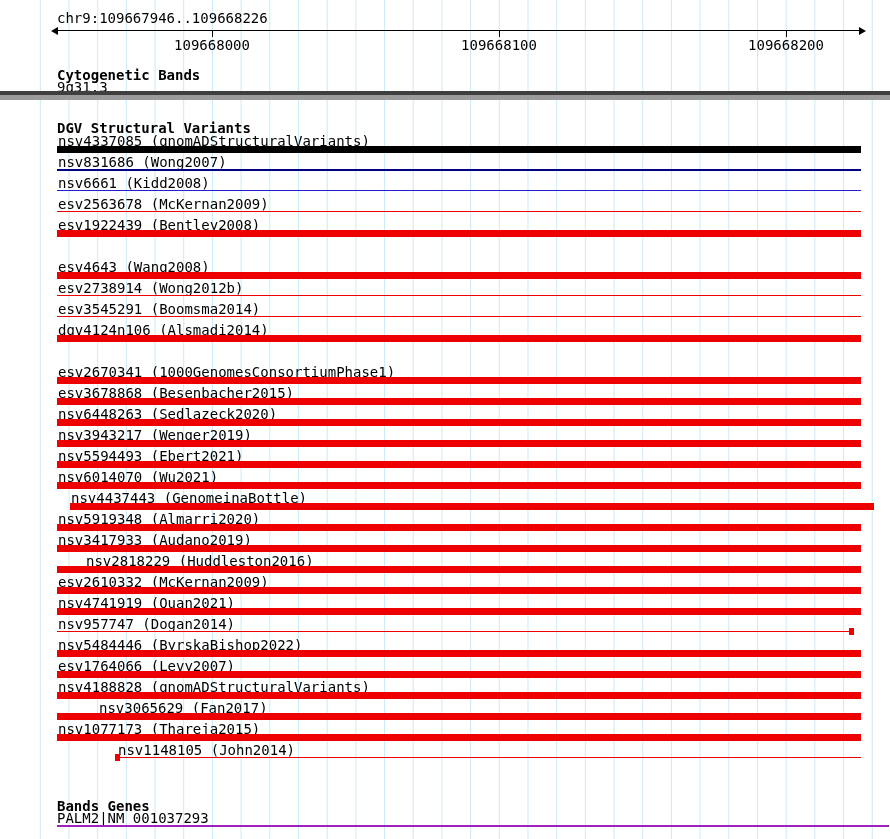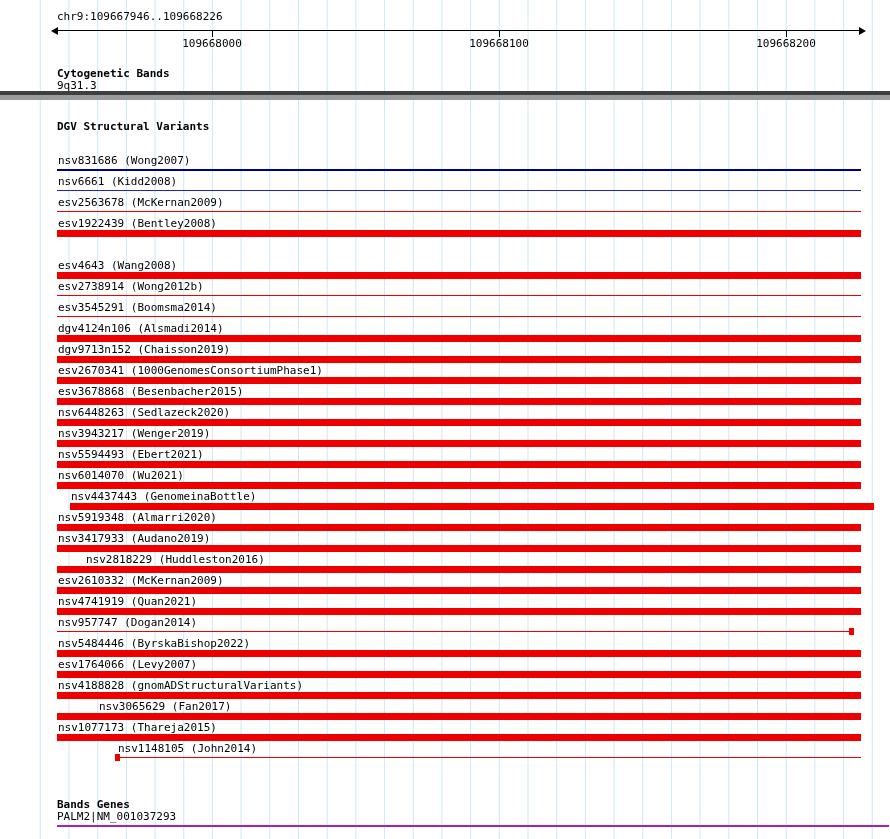--- a/index.html
+++ b/index.html
@@ -1,18 +1,18 @@
 <!DOCTYPE html>
 <html style="--grid: #cbe9f6; --variant-red: #ee0000; --variant-black: #000000; --variant-navy: #00008b; --variant-blue: #2020d0; --band-dark: #3f3f3f; --band-light: #9b9b9b; --gene-purple: #a020c0;"><head>
 <meta charset="utf-8">
 <style>
   html,body{margin:0;padding:0;background:#fff;}
   .screen{
     position:relative;width:890px;height:839px;background:#ffffff;overflow:hidden;
-    font-family:"DejaVu Sans Mono","Liberation Mono",monospace;font-size:11px;color:#000;
+    font-family:"DejaVu Sans Mono","Liberation Mono",monospace;font-size:14px;color:#000;
   }
   .grid-overlay{
     position:absolute;top:0;left:30px;width:856px;height:839px;
     background-image:linear-gradient(90deg,var(--grid,#cbe9f6) 1px,transparent 1px);
     background-size:28.7px 100%;background-position:9.8px 0;
   }
   .region-label{position:absolute;left:57px;top:10px;white-space:pre;}
   .ruler-line{position:absolute;left:57px;top:30px;width:803px;height:1px;background:#000;}
   .arrowhead{position:absolute;top:27px;width:0;height:0;border-top:4px solid transparent;border-bottom:4px solid transparent;}
   .arrowhead.left{left:51px;border-right:7px solid #000;}
@@ -57,20 +57,24 @@
         <div class="ruler-tick-label" style="left: 786px;">109668200</div>
       </div>
   </div>
 
   <div class="section-title cyto-title">Cytogenetic Bands</div>
   <div class="band-label">9q31.3</div>
   <div class="cytoband"></div>
 
   <div class="section-title dgv-title">DGV Structural Variants</div>
   <div id="variant-rows">
+      <div class="variant-row" style="top: 133px;">
+        <div class="row-label" style="left: 58px;">nsv4337085 (gnomADStructuralVariants)</div>
+        <div class="bar" style="left: 57px; width: 804px; background: rgb(0, 0, 0); top: 13px; height: 7px;"></div>
+      </div>
       <div class="variant-row" style="top: 154px; padding-left: 35px;">
         <div class="row-label" style="left: 58px;">nsv831686 (Wong2007)</div>
         <div class="bar" style="left: 57px; width: 804px; background: rgb(0, 0, 139); top: 15px; height: 2px;"></div>
       </div>
       <div class="variant-row" style="top: 175px;">
         <div class="row-label" style="left: 58px;">nsv6661 (Kidd2008)</div>
         <div class="bar" style="left: 57px; width: 804px; background: rgb(32, 32, 208); top: 15px; height: 1px;"></div>
       </div>
       <div class="variant-row" style="top: 196px;">
         <div class="row-label" style="left: 58px;">esv2563678 (McKernan2009)</div>
@@ -87,24 +91,20 @@
       <div class="variant-row" style="top: 280px;">
         <div class="row-label" style="left: 58px;">esv2738914 (Wong2012b)</div>
         <div class="bar" style="left: 57px; width: 804px; background: rgb(238, 0, 0); top: 15px; height: 1px;"></div>
       </div>
       <div class="variant-row" style="top: 301px;">
         <div class="row-label" style="left: 58px;">esv3545291 (Boomsma2014)</div>
         <div class="bar" style="left: 57px; width: 804px; background: rgb(238, 0, 0); top: 15px; height: 1px;"></div>
       </div>
       <div class="variant-row" style="top: 322px;">
         <div class="row-label" style="left: 58px;">dgv4124n106 (Alsmadi2014)</div>
-        <div class="bar" style="left: 57px; width: 804px; background: rgb(238, 0, 0); top: 13px; height: 7px;"></div>
-      </div>
-      <div class="variant-row" style="top: 343px;">
-        <div class="row-label" style="left: 58px;">dgv9713n152 (Chaisson2019)</div>
         <div class="bar" style="left: 57px; width: 804px; background: rgb(238, 0, 0); top: 13px; height: 7px;"></div>
       </div>
       <div class="variant-row" style="top: 364px;">
         <div class="row-label" style="left: 58px;">esv2670341 (1000GenomesConsortiumPhase1)</div>
         <div class="bar" style="left: 57px; width: 804px; background: rgb(238, 0, 0); top: 13px; height: 7px;"></div>
       </div>
       <div class="variant-row" style="top: 385px;">
         <div class="row-label" style="left: 58px;">esv3678868 (Besenbacher2015)</div>
         <div class="bar" style="left: 57px; width: 804px; background: rgb(238, 0, 0); top: 13px; height: 7px;"></div>
       </div>

